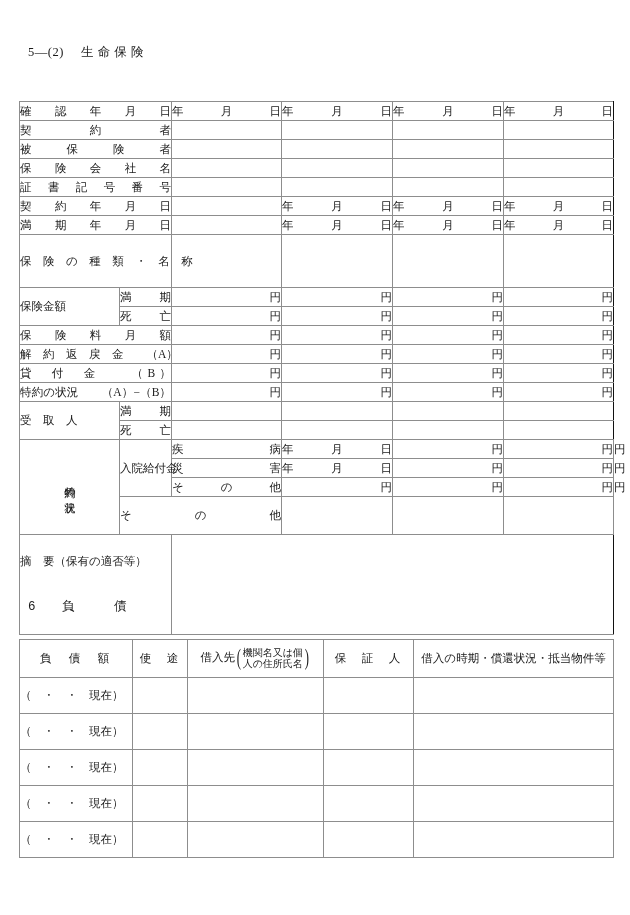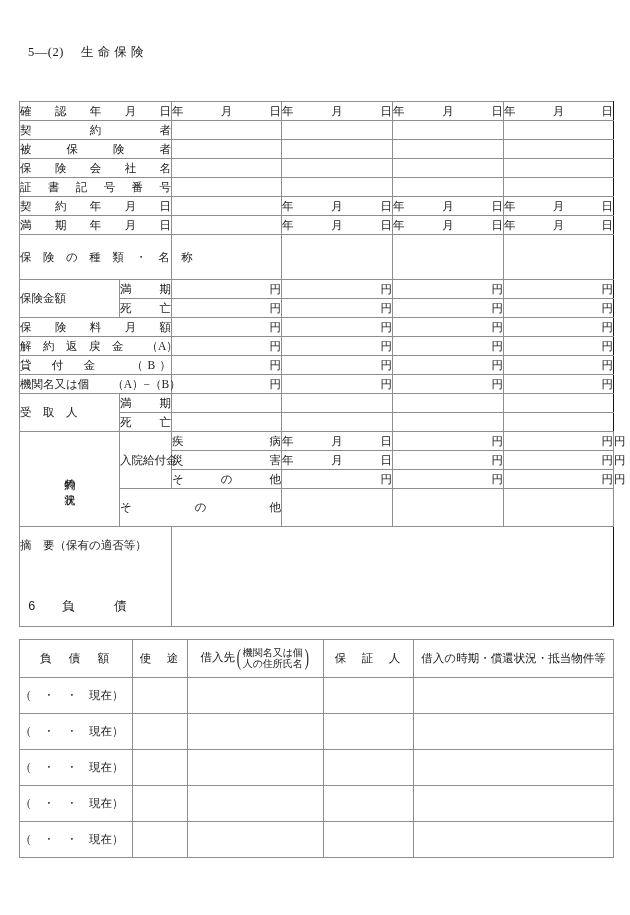--- a/index.html
+++ b/index.html
@@ -213,21 +213,21 @@
 
       <tr>
         <td class="lbl" colspan="2">満　期　年　月　日</td>
         <td class="blank"></td>
         <td class="ymd">年　　月　　日</td>
         <td class="ymd">年　　月　　日</td>
         <td class="ymd">年　　月　　日</td>
       </tr>
 
       <tr>
-        <td class="lbl" colspan="2" style="height:45px">保　険　の　種　類　・　名　称</td>
+        <td class="lbl" colspan="2" style="height:53px">保　険　の　種　類　・　名　称</td>
         <td class="blank"></td>
         <td class="blank"></td>
         <td class="blank"></td>
         <td class="blank"></td>
       </tr>
 
       <tr>
         <td class="lbl-c" rowspan="2">保険金額</td>
         <td class="lbl">満　期</td>
         <td class="yen">円</td>
@@ -262,21 +262,21 @@
 
       <tr>
         <td class="lbl" colspan="2">貸　付　金　　（B）</td>
         <td class="yen">円</td>
         <td class="yen">円</td>
         <td class="yen">円</td>
         <td class="yen">円</td>
       </tr>
 
       <tr>
-        <td class="lbl" colspan="2">機関名又は個　　（A）−（B）</td>
+        <td class="lbl" colspan="2">特約の状況　　（A）−（B）</td>
         <td class="yen">円</td>
         <td class="yen">円</td>
         <td class="yen">円</td>
         <td class="yen">円</td>
       </tr>
 
       <tr>
         <td class="lbl-c" rowspan="2">受　取　人</td>
         <td class="lbl">満　期</td>
         <td class="blank"></td>
@@ -323,21 +323,21 @@
 
       <tr>
         <td class="lbl" colspan="2" style="height:38px">そ　　　の　　　他</td>
         <td class="blank"></td>
         <td class="blank"></td>
         <td class="blank"></td>
         <td class="blank"></td>
       </tr>
 
       <tr>
-        <td class="lbl-plain" colspan="2" style="height:100px;vertical-align:top;padding-top:12px">摘　要（保有の適否等）</td>
+        <td class="lbl-plain" colspan="2" style="height:100px;vertical-align:top;padding-top:20px">摘　要（保有の適否等）</td>
         <td class="blank" colspan="4"></td>
       </tr>
     </tbody>
   </table>
 
   <div class="caption" id="caption-debt">
     <span>6</span>
     <span style="display:inline-block;width:10px"></span>
     <span>負　　　債</span>
   </div>

